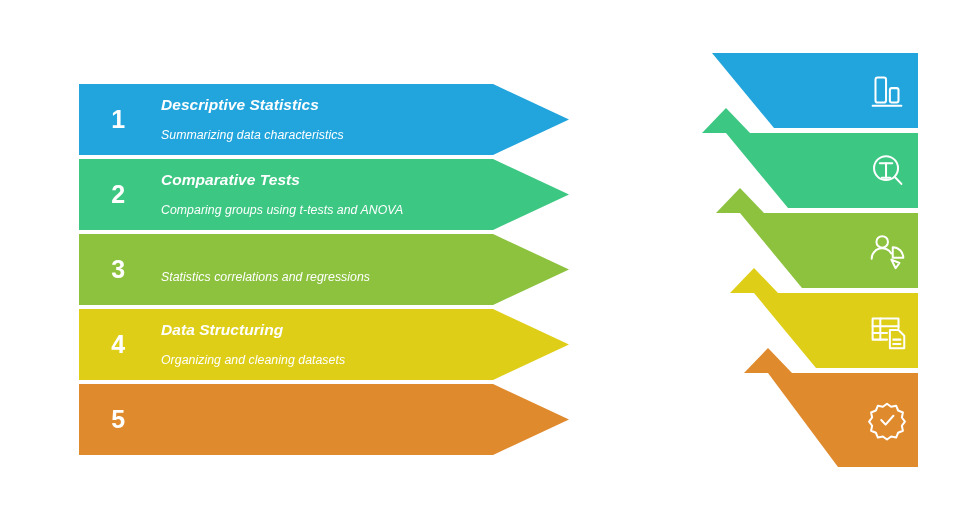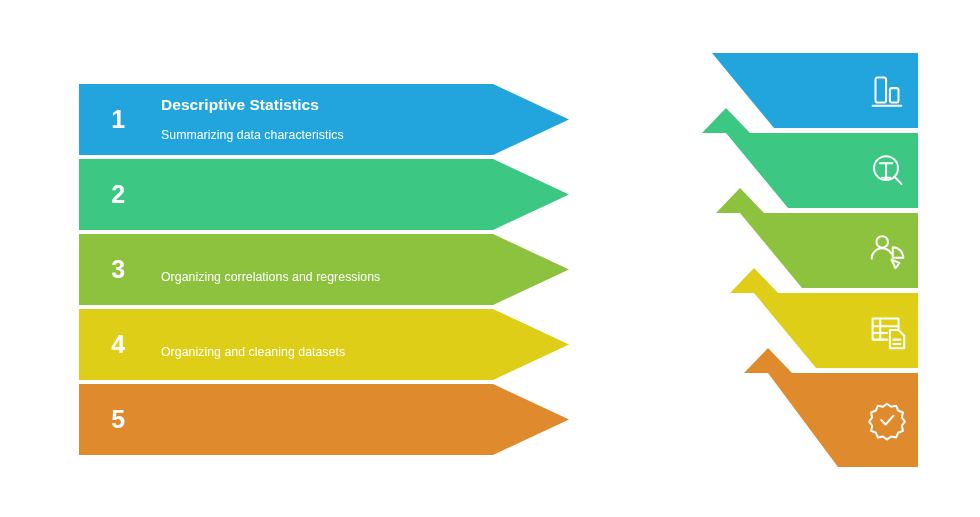--- a/index.html
+++ b/index.html
@@ -46,20 +46,21 @@
     text-align:center;
     color:#ffffff;
     font-size:25px;
     font-weight:bold;
     line-height:1;
     letter-spacing:-0.5px;
   }
   .step-text {
     flex:1 1 auto;
     padding-left:4px;
+    font-style:italic;
   }
   .step-title {
     color:#ffffff;
     font-size:15.5px;
     font-weight:bold;
     line-height:1.1;
     letter-spacing:0.05px;
     margin-bottom:8px;
   }
   .step-sub {
@@ -107,36 +108,41 @@
           <div class="step-text">
             <div class="step-title">Descriptive Statistics</div>
             <div class="step-sub">Summarizing data characteristics</div>
           </div>
         </div>
       </div>
       <div class="step" style="top: 75px;">
         <div class="shape" style="background: rgb(60, 199, 130);"></div>
         <div class="content">
           <div class="step-num">2</div>
+          <div class="step-text">
+            <div class="step-title">Comparative Tests</div>
+            <div class="step-sub">Comparing groups using t-tests and ANOVA</div>
+          </div>
         </div>
       </div>
       <div class="step" style="top: 150px;">
         <div class="shape" style="background: rgb(140, 194, 62);"></div>
         <div class="content">
           <div class="step-num">3</div>
           <div class="step-text">
-            <div class="step-sub">Organizing correlations and regressions</div>
+            <div class="step-sub">Statistics correlations and regressions</div>
           </div>
         </div>
       </div>
       <div class="step" style="top: 225px;">
         <div class="shape" style="background: rgb(223, 206, 23);"></div>
         <div class="content">
           <div class="step-num">4</div>
           <div class="step-text">
+            <div class="step-title">Data Structuring</div>
             <div class="step-sub">Organizing and cleaning datasets</div>
           </div>
         </div>
       </div>
       <div class="step" style="top: 300px;">
         <div class="shape" style="background: rgb(224, 138, 46);"></div>
         <div class="content">
           <div class="step-num">5</div>
         </div>
       </div>

